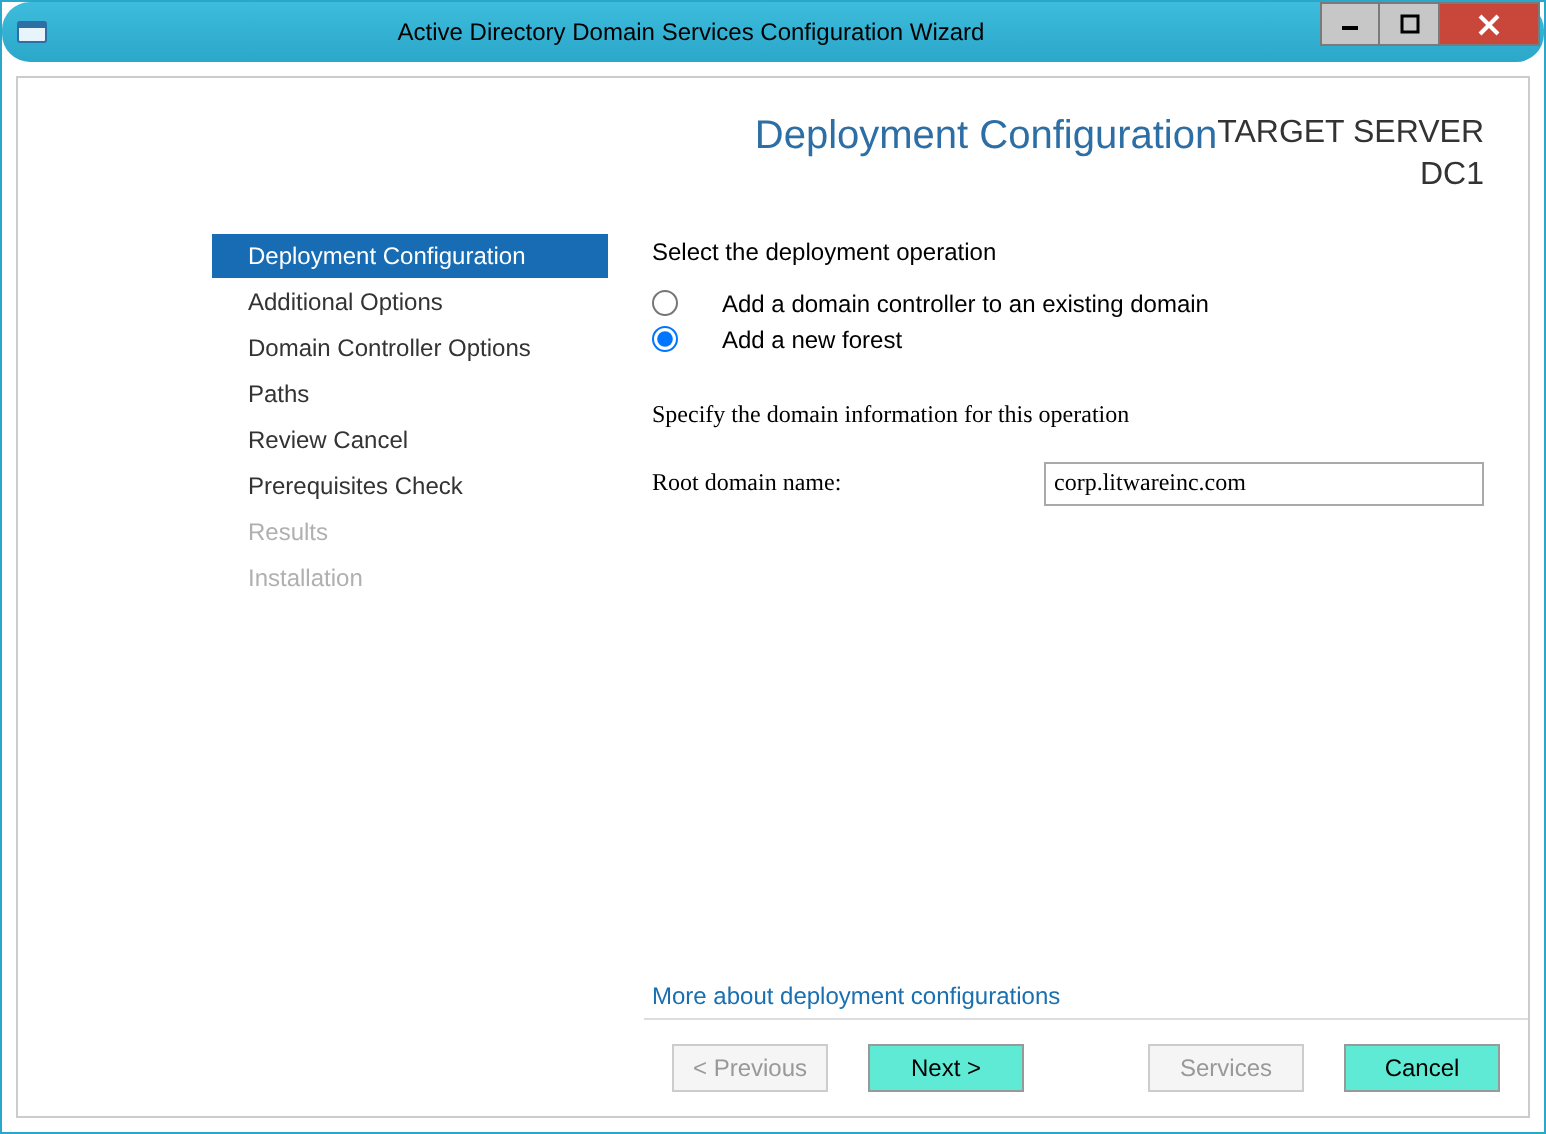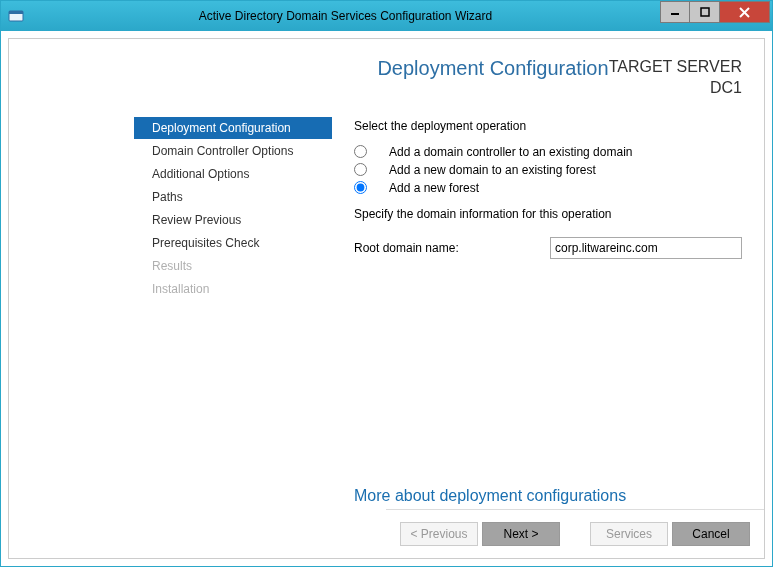--- a/index.html
+++ b/index.html
@@ -19,20 +19,21 @@
     position: relative;
     background: #fff;
   }
   .titlebar {
     height: 30px;
     background: linear-gradient(#3dbcdc, #2ba7c9);
     display: flex;
     align-items: center;
     position: relative;
     color: #000;
+    border-radius: 14px;
   }
   .titlebar .icon-box {
     width: 30px; height: 30px;
     display: flex; align-items: center; justify-content: center;
   }
   .titlebar .title-text {
     flex: 1;
     text-align: center;
     font-size: 12px;
   }
@@ -124,51 +125,52 @@
     display: flex;
     align-items: center;
     margin: 2px 0;
     gap: 22px;
   }
   .radio-row input { margin: 0; }
   .field-row {
     display: flex;
     align-items: center;
     margin-top: 6px;
+    font-family: Liberation Serif, serif;
   }
   .field-label { width: 196px; }
   .field-input {
-    width: 192px;
+    width: 220px;
     height: 22px;
     border: 1px solid #a9a9a9;
     padding: 2px 4px;
     font-family: inherit;
     font-size: 12px;
   }
   .spacer { flex: 1; }
   .help-link {
     color: #1a6fb0;
     text-decoration: none;
     margin-top: auto;
     margin-bottom: 4px;
     cursor: pointer;
-    font-size: 16px;
+    font-size: 12px;
   }
   .footer {
     border-top: 1px solid #ddd;
     padding: 12px 14px;
     display: flex;
     justify-content: flex-end;
-    gap: 4px;
+    gap: 20px;
   }
   .footer .btn {
     min-width: 78px;
     height: 24px;
     border: 1px solid #999;
-    background: #a3a3a3;
+    background: #5eead4;
     font-family: inherit;
     font-size: 12px;
     cursor: pointer;
   }
   .footer .btn:disabled {
     color: #999;
     border-color: #ccc;
     background: #f5f5f5;
     cursor: default;
   }
@@ -215,46 +217,42 @@
       <div class="target-block">
         <div>TARGET SERVER</div>
         <div>DC1</div>
       </div>
     </div>
 
     <div class="body-row">
 
       <div class="sidebar">
         <div class="step active">Deployment Configuration</div>
+        <div class="step">Additional Options</div>
         <div class="step">Domain Controller Options</div>
-        <div class="step">Additional Options</div>
         <div class="step">Paths</div>
-        <div class="step">Review Previous</div>
+        <div class="step">Review Cancel</div>
         <div class="step">Prerequisites Check</div>
         <div class="step disabled">Results</div>
         <div class="step disabled">Installation</div>
       </div>
 
       <div class="content">
         <div class="section-label">Select the deployment operation</div>
 
         <label class="radio-row">
           <input type="radio" name="op" style="">
           <span>Add a domain controller to an existing domain</span>
         </label>
         <label class="radio-row">
-          <input type="radio" name="op" style="">
-          <span>Add a new domain to an existing forest</span>
-        </label>
-        <label class="radio-row">
           <input type="radio" name="op" checked="" style="">
           <span>Add a new forest</span>
         </label>
 
-        <div class="section-label" style="margin-top:10px;">Specify the domain information for this operation</div>
+        <div class="section-label" style="margin-top:21px;font-family:Liberation Serif, serif;">Specify the domain information for this operation</div>
 
         <div class="field-row">
           <div class="field-label">Root domain name:</div>
           <input class="field-input" type="text" value="corp.litwareinc.com" style="">
         </div>
 
         <div class="spacer"></div>
 
         <a class="help-link">More about deployment configurations</a>
       </div>

